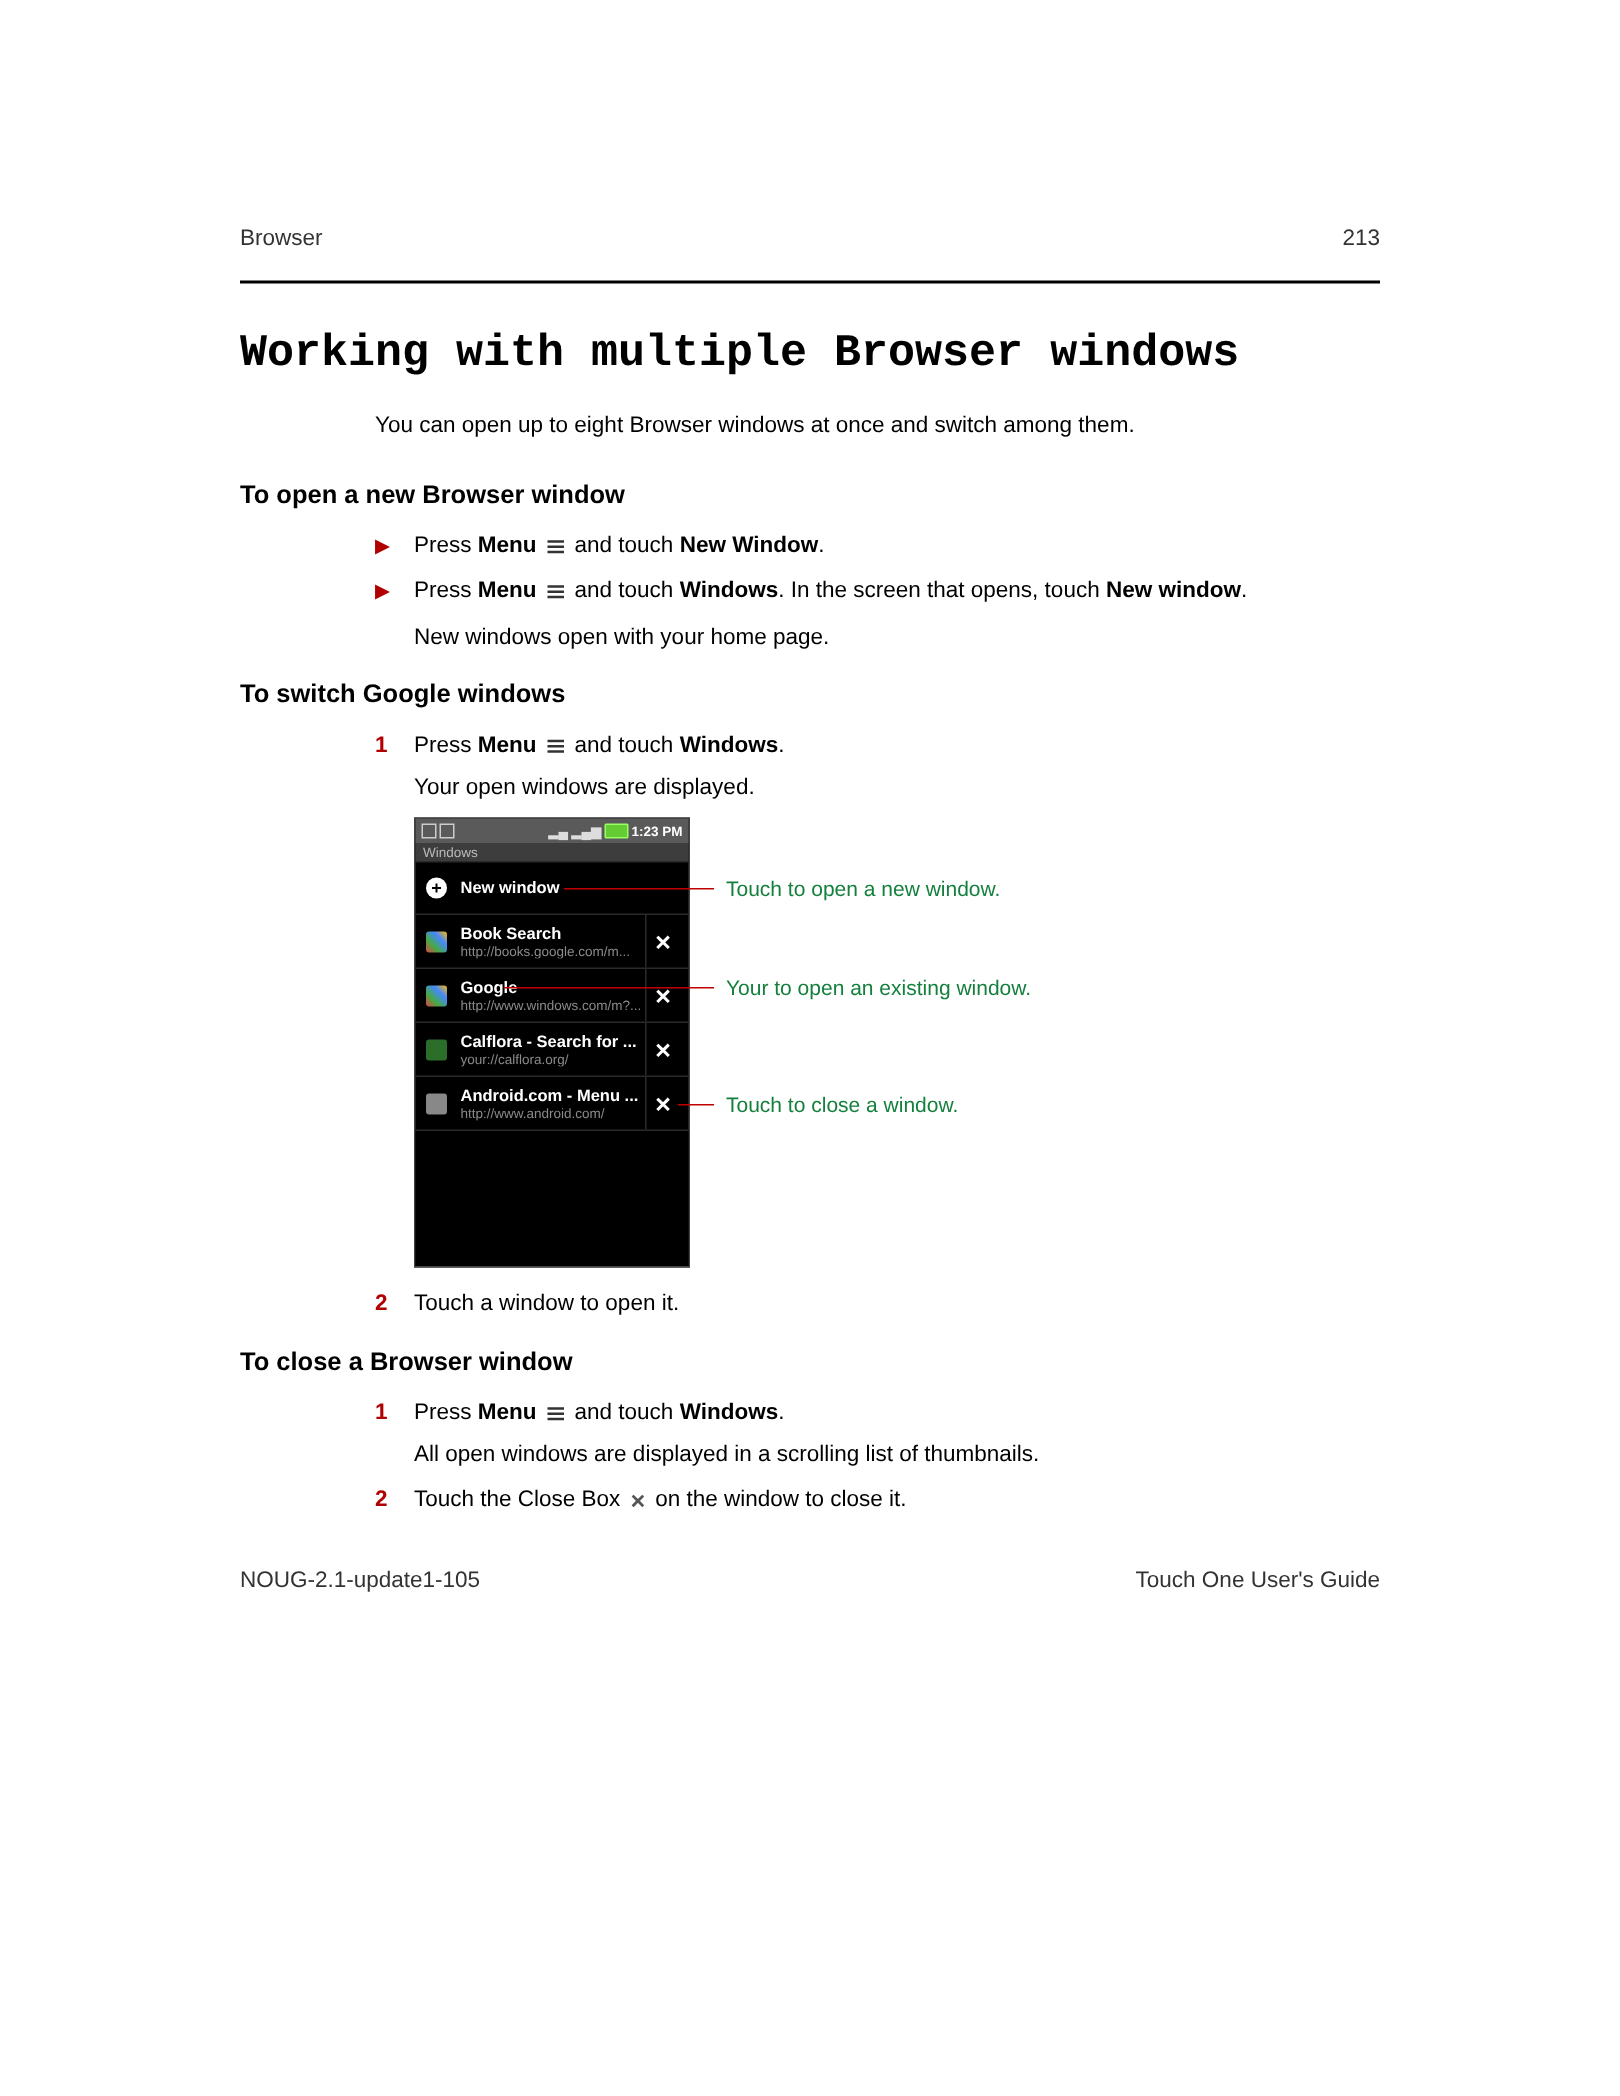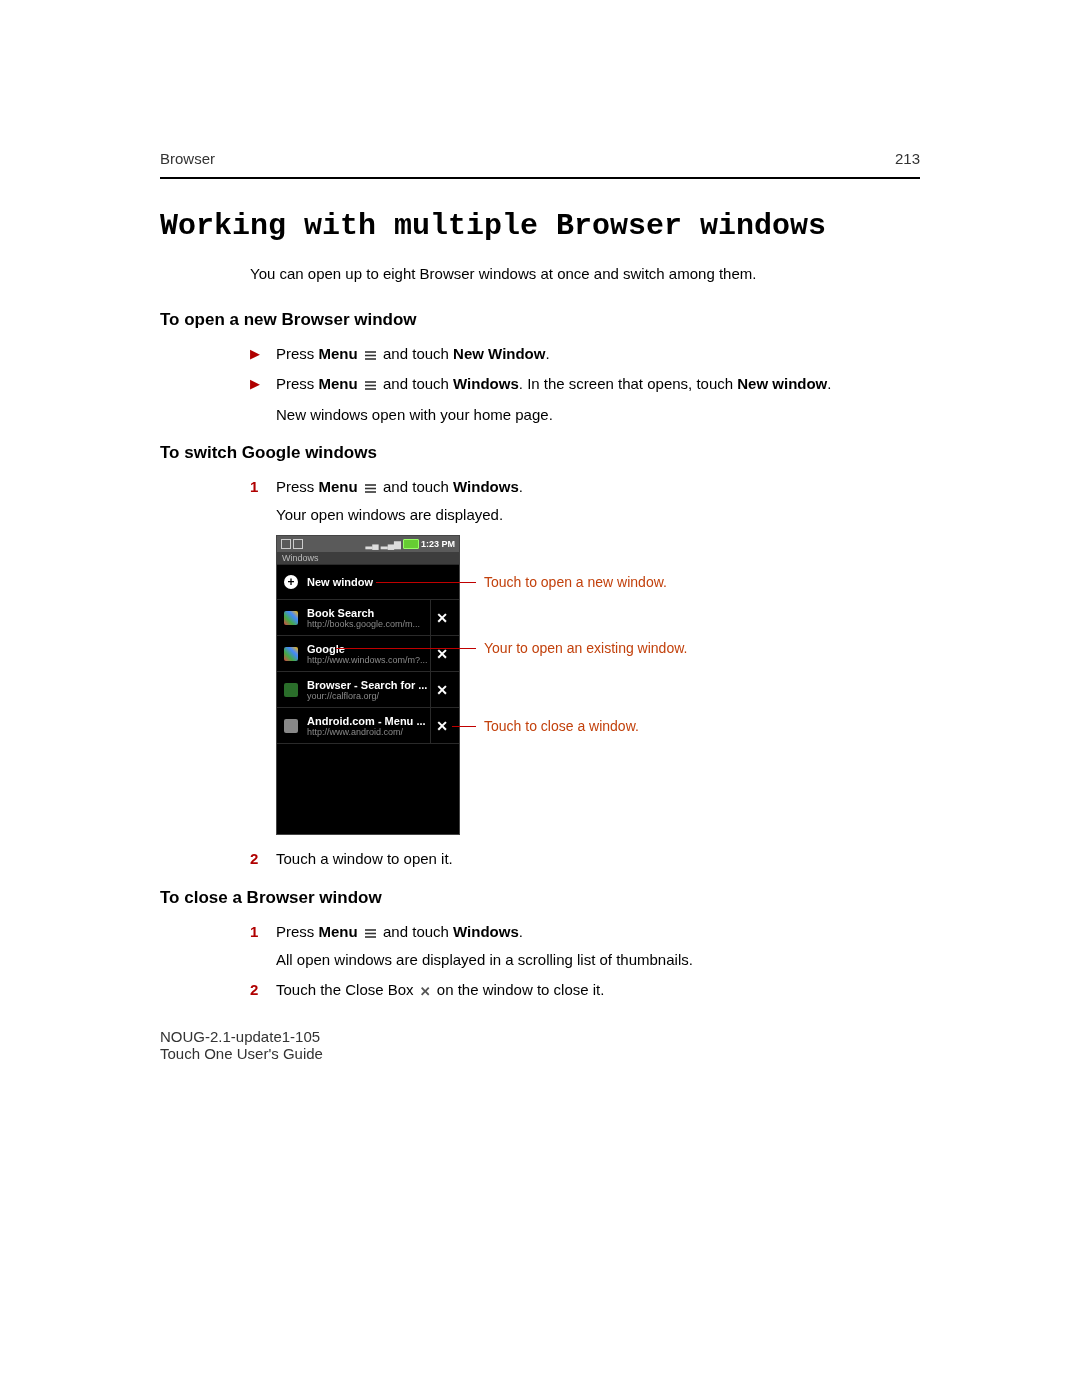--- a/index.html
+++ b/index.html
@@ -15,21 +15,21 @@
     height: 1397px;
     padding: 150px 160px 0 160px;
     position: relative;
   }
   .header-line {
     display: flex;
     justify-content: space-between;
     font-size: 15px;
     color: #333;
     border-bottom: 2px solid #000;
-    padding-bottom: 10px;
+    padding-bottom: 20px;
     margin-bottom: 30px;
   }
   h1 {
     font-size: 30px;
     font-weight: bold;
     margin: 0 0 22px 0;
     font-family: Liberation Mono, monospace;
   }
   .intro {
     font-size: 15px;
@@ -171,37 +171,37 @@
     border-left: 1px solid #2a2a2a;
     align-self: stretch;
     display: flex;
     align-items: center;
     justify-content: center;
   }
   .phone-fill { height: 90px; background:#000; }
   .callouts {
     margin-left: 18px;
     font-size: 14px;
-    color:#c2410c;
+    color:#15803d;
     position: relative;
     width: 320px;
     height: 300px;
   }
   .callout {
     position:absolute;
     display:flex;
     align-items:center;
   }
   .callout .text { margin-left:6px; white-space:nowrap; }
   .footer {
     position:absolute;
     left:160px; right:160px;
     bottom: 335px;
     display:flex; justify-content:space-between;
-    font-size:15px; color:#333;flex-direction:column;
+    font-size:15px; color:#333;
   }
   .redline {
     position:absolute;
     height:1px;
     background:#c00000;
   }
 </style>
 </head>
 <body>
 
@@ -303,21 +303,21 @@
             <div class="win-title">Google</div>
             <div class="win-url">http://www.windows.com/m?...</div>
           </span>
           <span class="win-close">✕</span>
         </div>
         <div class="win-item">
           <span class="win-icon">
               <span class="fav green"></span>
             </span>
           <span class="win-text">
-            <div class="win-title">Browser - Search for ...</div>
+            <div class="win-title">Calflora - Search for ...</div>
             <div class="win-url">your://calflora.org/</div>
           </span>
           <span class="win-close">✕</span>
         </div>
         <div class="win-item">
           <span class="win-icon">
               <span class="fav grey"></span>
             </span>
           <span class="win-text">
             <div class="win-title">Android.com - Menu ...</div>

